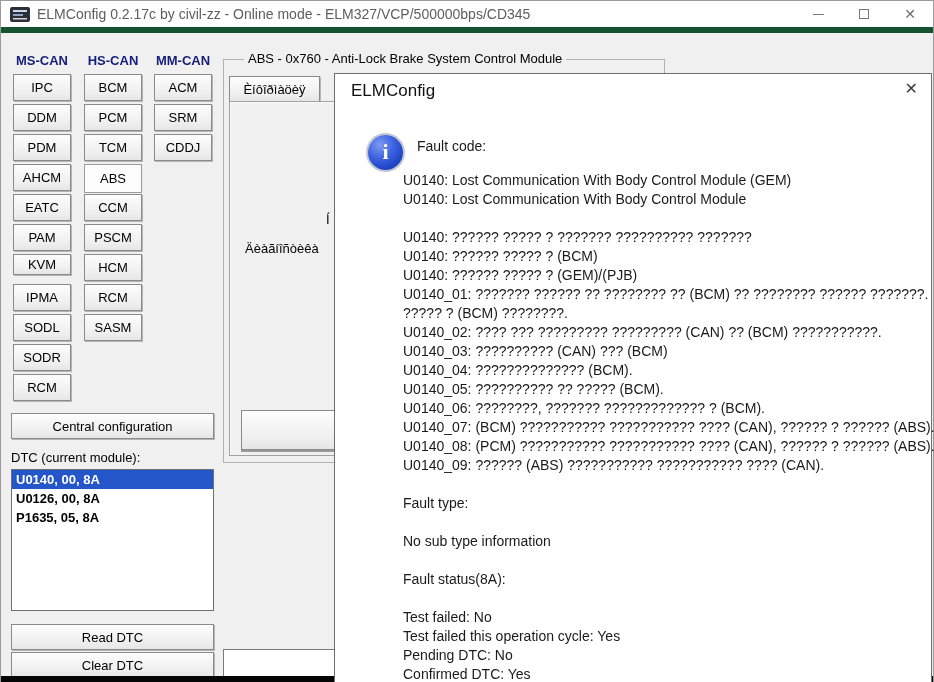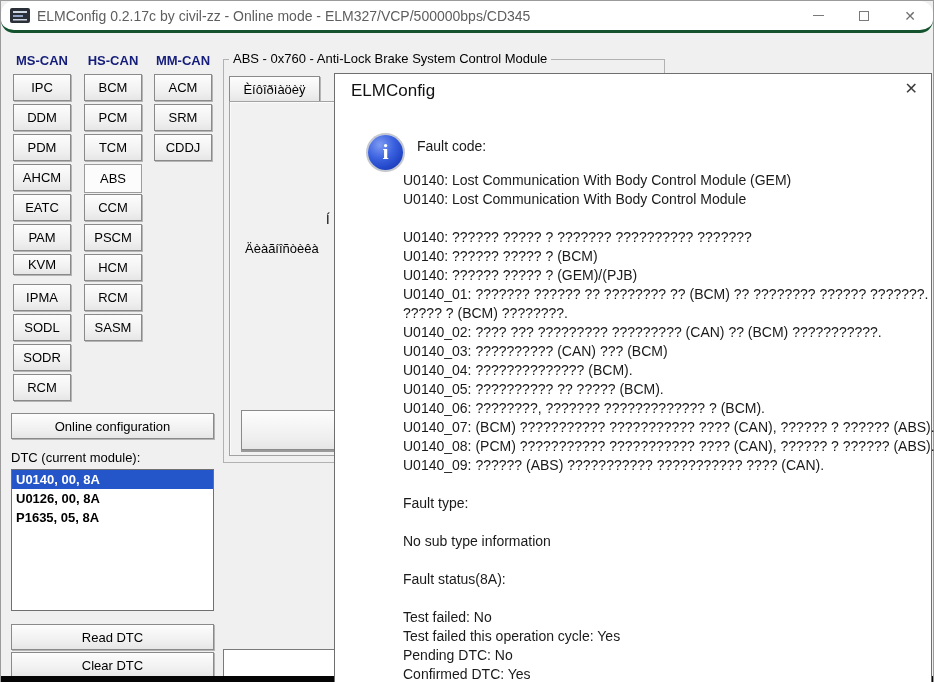--- a/index.html
+++ b/index.html
@@ -3,21 +3,21 @@
 <meta charset="utf-8">
 <style>
   * { margin:0; padding:0; box-sizing:border-box; }
   html,body { width:934px; height:682px; overflow:hidden; }
   body { font-family:"Liberation Sans", sans-serif; background:#f0f0f0; position:relative; }
 
   .app { position:absolute; inset:0; border:1px solid #9b9b9b; background:#f0f0f0; }
 
   
   .titlebar { position:absolute; top:0; left:0; right:0; height:32px; background:#ffffff;
-              border-bottom:3px solid #14532d; display:flex; align-items:center; z-index:3;border-radius:13px; }
+              border-bottom:6px solid #14532d; display:flex; align-items:center; z-index:3; }
   .app-icon { width:20px; height:17px; margin:0 7px 0 9px; flex:0 0 auto; }
   .title-text { font-size:14px; color:#5e5e5e; white-space:nowrap; }
   .win-controls { margin-left:auto; display:flex; height:100%; }
   .win-btn { width:46px; height:100%; display:flex; align-items:center; justify-content:center; cursor:default; }
   .glyph-min { width:11px; border-top:1px solid #7a7a7a; display:block; }
   .glyph-max { width:10px; height:10px; border:1px solid #7a7a7a; display:block; }
   .glyph-close { font-size:14px; color:#6f6f6f; line-height:1; }
 
   
   .btn3d { position:absolute; background:linear-gradient(180deg,#fdfdfd 0%,#efefef 70%,#e6e6e6 100%);
@@ -31,21 +31,21 @@
   
   .dtc-label { position:absolute; left:10px; top:449px; font-size:13px; color:#000; }
   .dtc-list { position:absolute; left:10px; top:468px; width:203px; height:142px;
               background:#fff; border:1px solid #707070; overflow:hidden; }
   .dtc-item { height:19px; line-height:19px; padding-left:4px; font-size:13px; font-weight:bold; color:#000; }
   .dtc-item.selected { background:#2456c9; color:#fff; }
 
   
   .groupbox { position:absolute; left:222px; top:58px; width:442px; height:404px;
               border:1px solid #b2b2b2; }
-  .groupbox-label { position:absolute; top:-9px; left:5px; background:#f0f0f0; padding:0 4px;
+  .groupbox-label { position:absolute; top:-9px; left:20px; background:#f0f0f0; padding:0 4px;
                     font-size:13px; color:#000; white-space:nowrap; }
   .tab-panel { position:absolute; left:228px; top:100px; width:430px; height:355px;
                border:1px solid #a2a2a2; background:#f1f1f1;
                box-shadow:inset 1px 1px 0 #fbfbfb; }
   .frag { position:absolute; font-size:13px; color:#000; white-space:nowrap; }
   .panel-button { left:240px; top:409px; width:410px; height:40px; box-shadow:0 2px 0 #9a9a9a; }
   .log-box { position:absolute; left:222px; top:648px; width:440px; height:34px;
              background:#fff; border:1px solid #7a7a7a; }
 
   .black-bar { position:absolute; left:0; top:675px; width:100%; height:7px; background:#050505; z-index:5; }
@@ -115,21 +115,21 @@
   <div class="btn3d" style="left:83px; top:193px; width:58px; height:27px;">CCM</div>
   <div class="btn3d" style="left:83px; top:223px; width:58px; height:27px;">PSCM</div>
   <div class="btn3d" style="left:83px; top:253px; width:58px; height:27px;">HCM</div>
   <div class="btn3d" style="left:83px; top:283px; width:58px; height:27px;">RCM</div>
   <div class="btn3d" style="left:83px; top:313px; width:58px; height:27px;">SASM</div>
 
   <div class="btn3d" style="left:153px; top:73px;  width:58px; height:27px;">ACM</div>
   <div class="btn3d" style="left:153px; top:103px; width:58px; height:27px;">SRM</div>
   <div class="btn3d" style="left:153px; top:133px; width:58px; height:27px;">CDDJ</div>
 
-  <div class="btn3d" style="left:10px; top:412px; width:203px; height:26px;">Online configuration</div>
+  <div class="btn3d" style="left:10px; top:412px; width:203px; height:26px;">Central configuration</div>
 
   <div class="dtc-label">DTC (current module):</div>
   <div class="dtc-list">
     <div class="dtc-item selected">U0140, 00, 8A</div>
     <div class="dtc-item">U0126, 00, 8A</div>
     <div class="dtc-item">P1635, 05, 8A</div>
   </div>
   <div class="btn3d" style="left:10px; top:651px; width:203px; height:26px;">Clear DTC</div>
   <div class="btn3d" style="left:10px; top:623px; width:203px; height:26px;">Read DTC</div>
 

